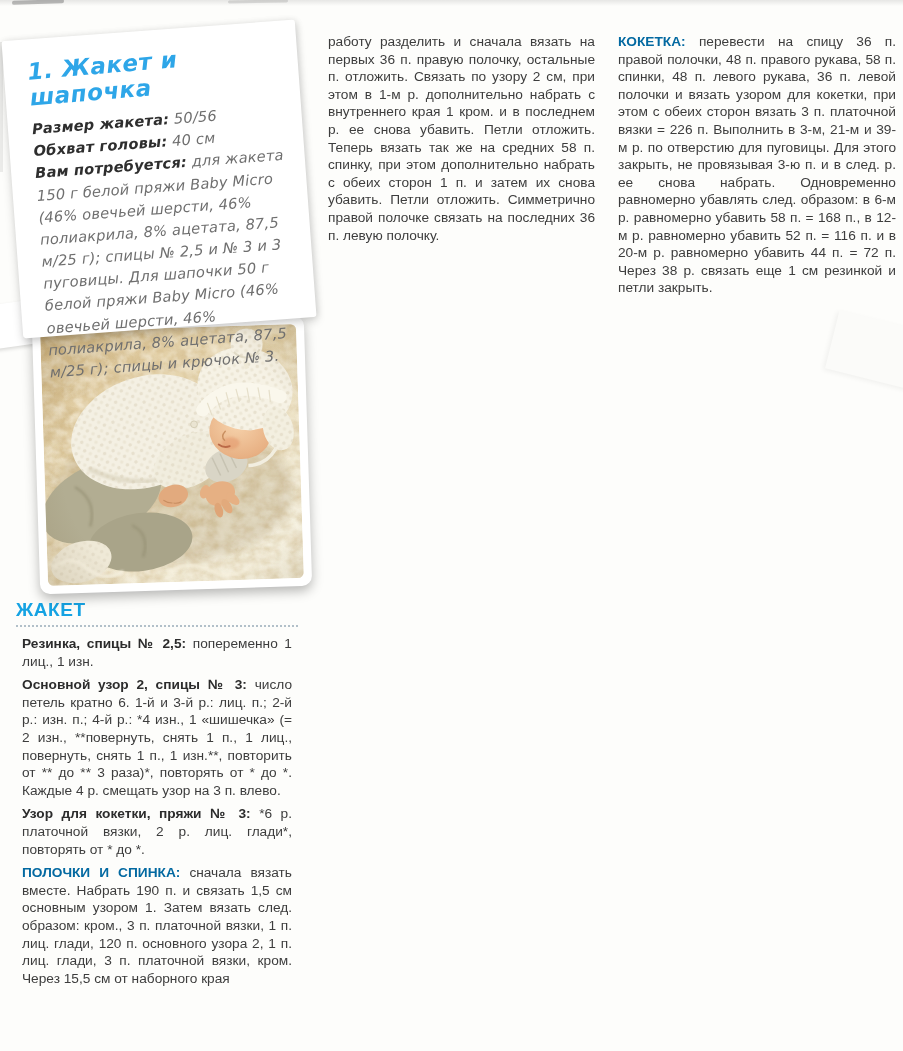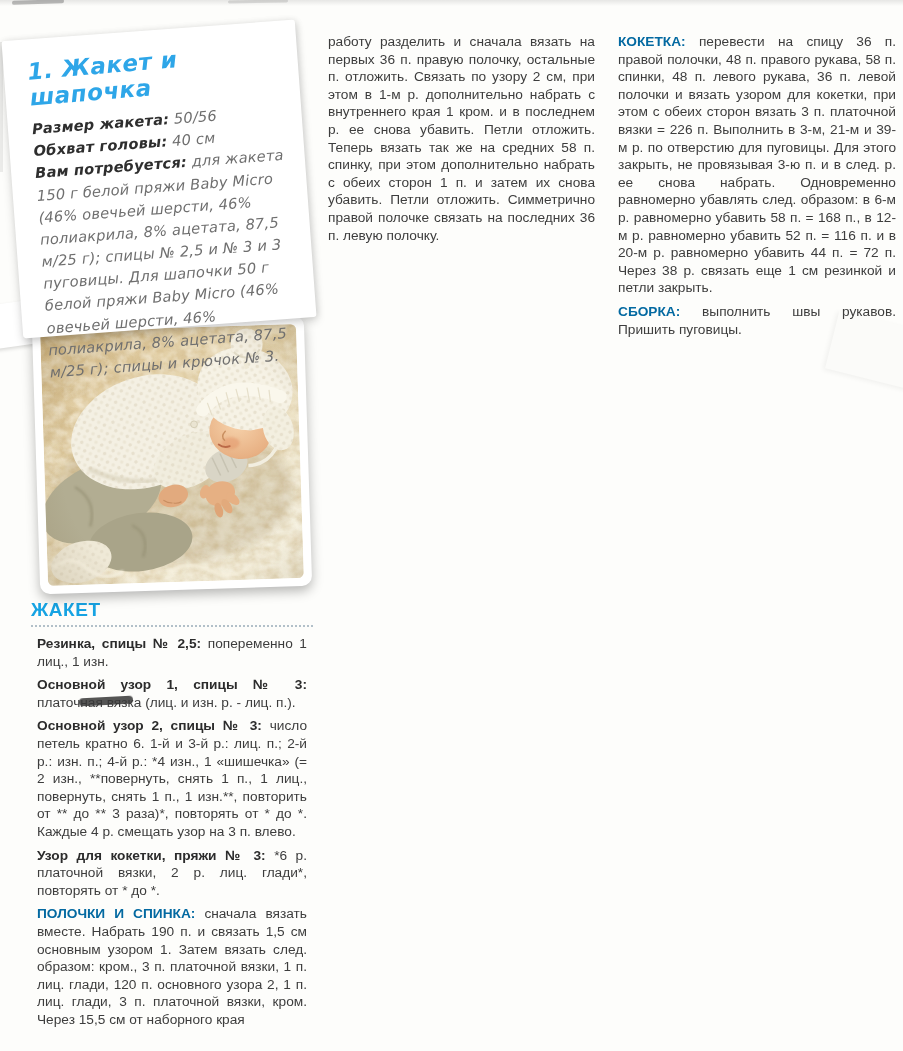--- a/index.html
+++ b/index.html
@@ -64,21 +64,21 @@
     background:#ffffff; border-radius:10px; padding:8px;
     transform: rotate(-1.8deg);
     box-shadow: 0 5px 12px rgba(0,0,0,0.28);
     z-index:2;
   }
   .photo-img { width:256px; height:254px; border-radius:6px; display:block; }
 
   
   .col { position:absolute; text-align: justify; }
   .col p { margin:6px; font-size:13.7px; line-height:17.6px; color:#3d3d3d; }
-  .col-left  { left:31px;  top:599px; width:282px; }
+  .col-left  { left:16px;  top:599px; width:282px; }
   .col-mid   { left:322px; top:27px;  width:279px; }
   .col-right { left:612px; top:27px;  width:290px; }
 
   .section-heading {
     margin:0; font-size:19px; font-weight:bold; letter-spacing:0.6px;
     color:#16a3e3; text-align:left;
   }
   .dotted-rule {
     height:0; border-top:2px dotted #b2c0c9; margin:4px 0 8px 0;
   }
@@ -227,25 +227,20 @@
     </svg>
   </figure>
 
   <section class="col col-left">
     <h2 class="section-heading">ЖАКЕТ</h2>
     <div class="dotted-rule"></div>
     <p>
       <span class="lead-bold">Резинка, спицы № 2,5:</span>
       <span>попеременно 1 лиц., 1 изн.</span>
     </p>
-    <p class="para-smudged">
-      <span class="lead-bold">Основной узор 1, спицы № 3:</span>
-      <span>платочная вязка (лиц. и изн. р. - лиц. п.).</span>
-      <span class="ink-smudge"></span>
-    </p>
     <p>
       <span class="lead-bold">Основной узор 2, спицы № 3:</span>
       <span>число петель кратно 6. 1-й и 3-й р.: лиц. п.; 2-й р.: изн. п.; 4-й р.: *4 изн., 1 «шишечка» (= 2 изн., **повернуть, снять 1 п., 1 лиц., повернуть, снять 1 п., 1 изн.**, повторить от ** до ** 3 раза)*, повторять от * до *. Каждые 4 р. смещать узор на 3 п. влево.</span>
     </p>
     <p>
       <span class="lead-bold">Узор для кокетки, пряжи № 3:</span>
       <span>*6 р. платочной вязки, 2 р. лиц. глади*, повторять от * до *.</span>
     </p>
     <p>
       <span class="lead-blue">ПОЛОЧКИ И СПИНКА:</span>
@@ -257,19 +252,15 @@
     <p>
       <span>работу разделить и сначала вязать на первых 36 п. правую полочку, остальные п. отложить. Связать по узору 2 см, при этом в 1-м р. дополнительно набрать с внутреннего края 1 кром. и в последнем р. ее снова убавить. Петли отложить. Теперь вязать так же на средних 58 п. спинку, при этом дополнительно набрать с обеих сторон 1 п. и затем их снова убавить. Петли отложить. Симметрично правой полочке связать на последних 36 п. левую полочку.</span>
     </p>
   </section>
 
   <section class="col col-right">
     <p>
       <span class="lead-blue">КОКЕТКА:</span>
       <span>перевести на спицу 36 п. правой полочки, 48 п. правого рукава, 58 п. спинки, 48 п. левого рукава, 36 п. левой полочки и вязать узором для кокетки, при этом с обеих сторон вязать 3 п. платочной вязки = 226 п. Выполнить в 3-м, 21-м и 39-м р. по отверстию для пуговицы. Для этого закрыть, не провязывая 3-ю п. и в след. р. ее снова набрать. Одновременно равномерно убавлять след. образом: в 6-м р. равномерно убавить 58 п. = 168 п., в 12-м р. равномерно убавить 52 п. = 116 п. и в 20-м р. равномерно убавить 44 п. = 72 п. Через 38 р. связать еще 1 см резинкой и петли закрыть.</span>
     </p>
-    <p>
-      <span class="lead-blue">СБОРКА:</span>
-      <span>выполнить швы рукавов. Пришить пуговицы.</span>
-    </p>
   </section>
 
 </div>
 
 </body></html>

